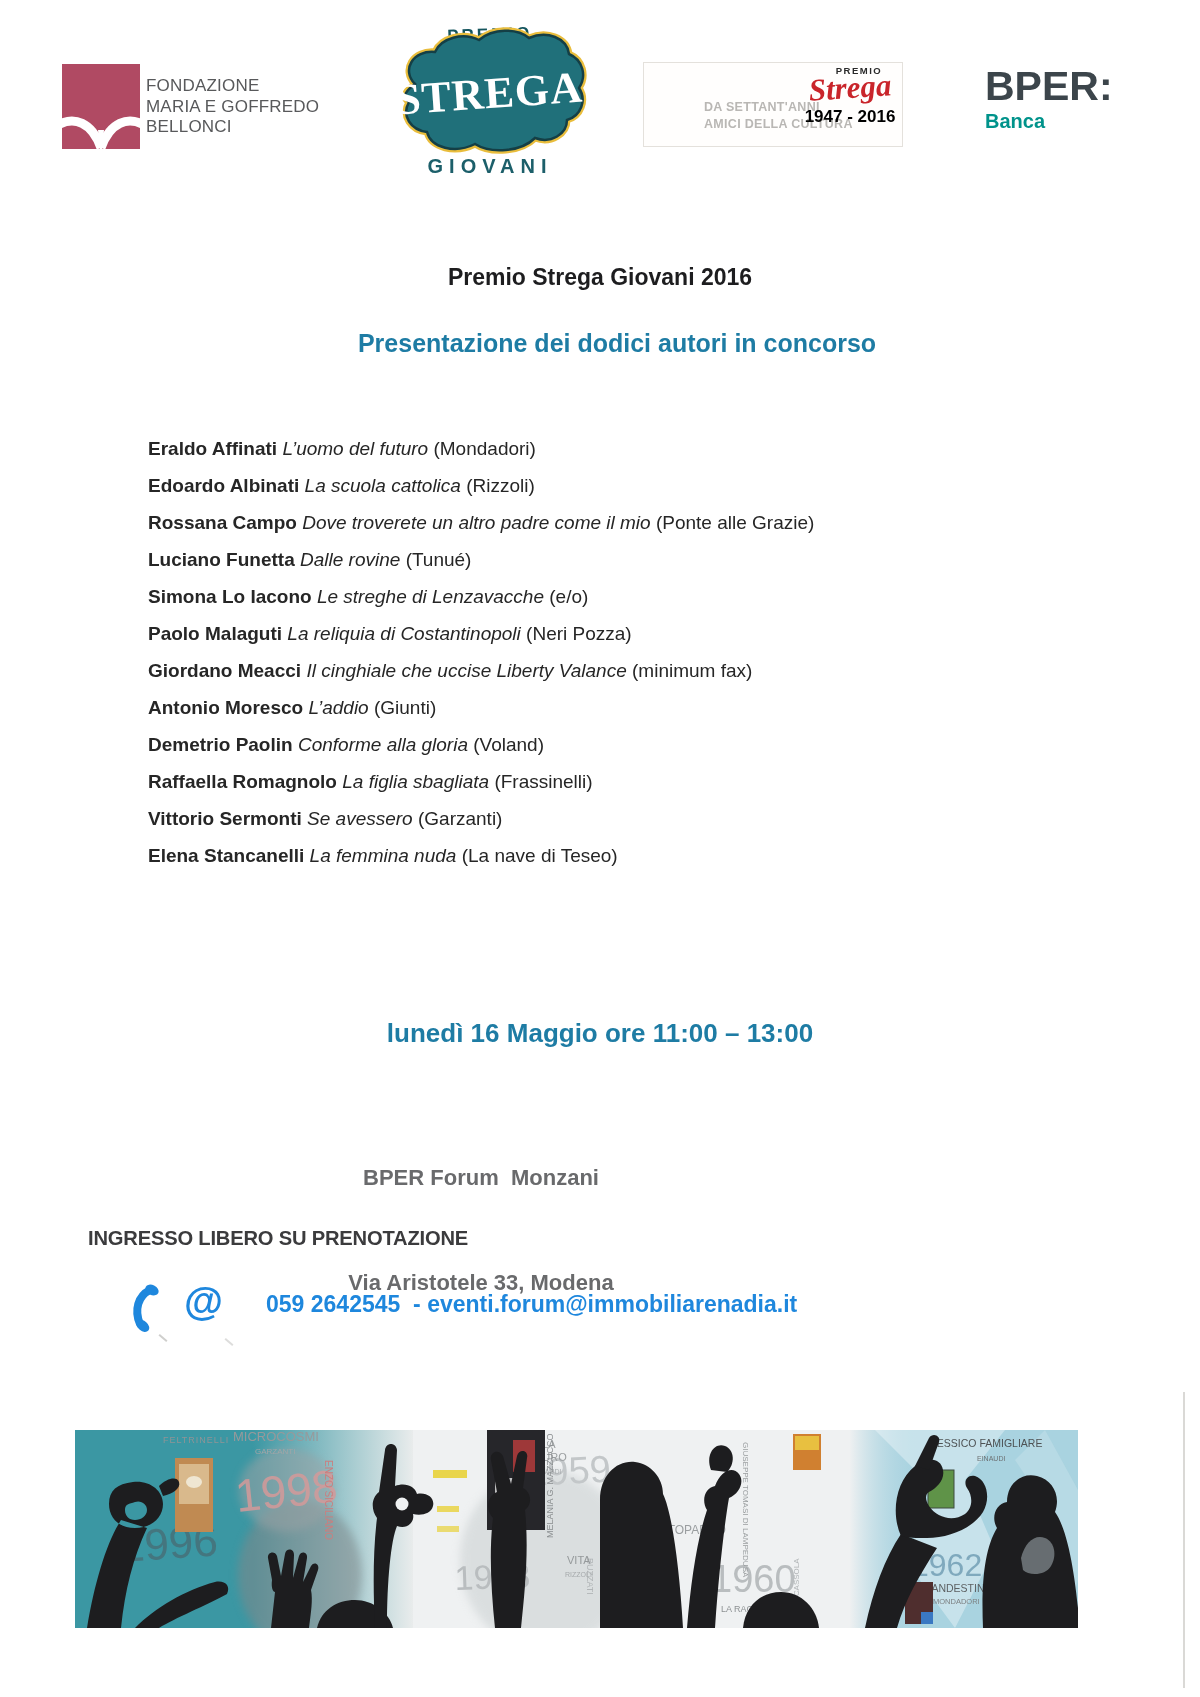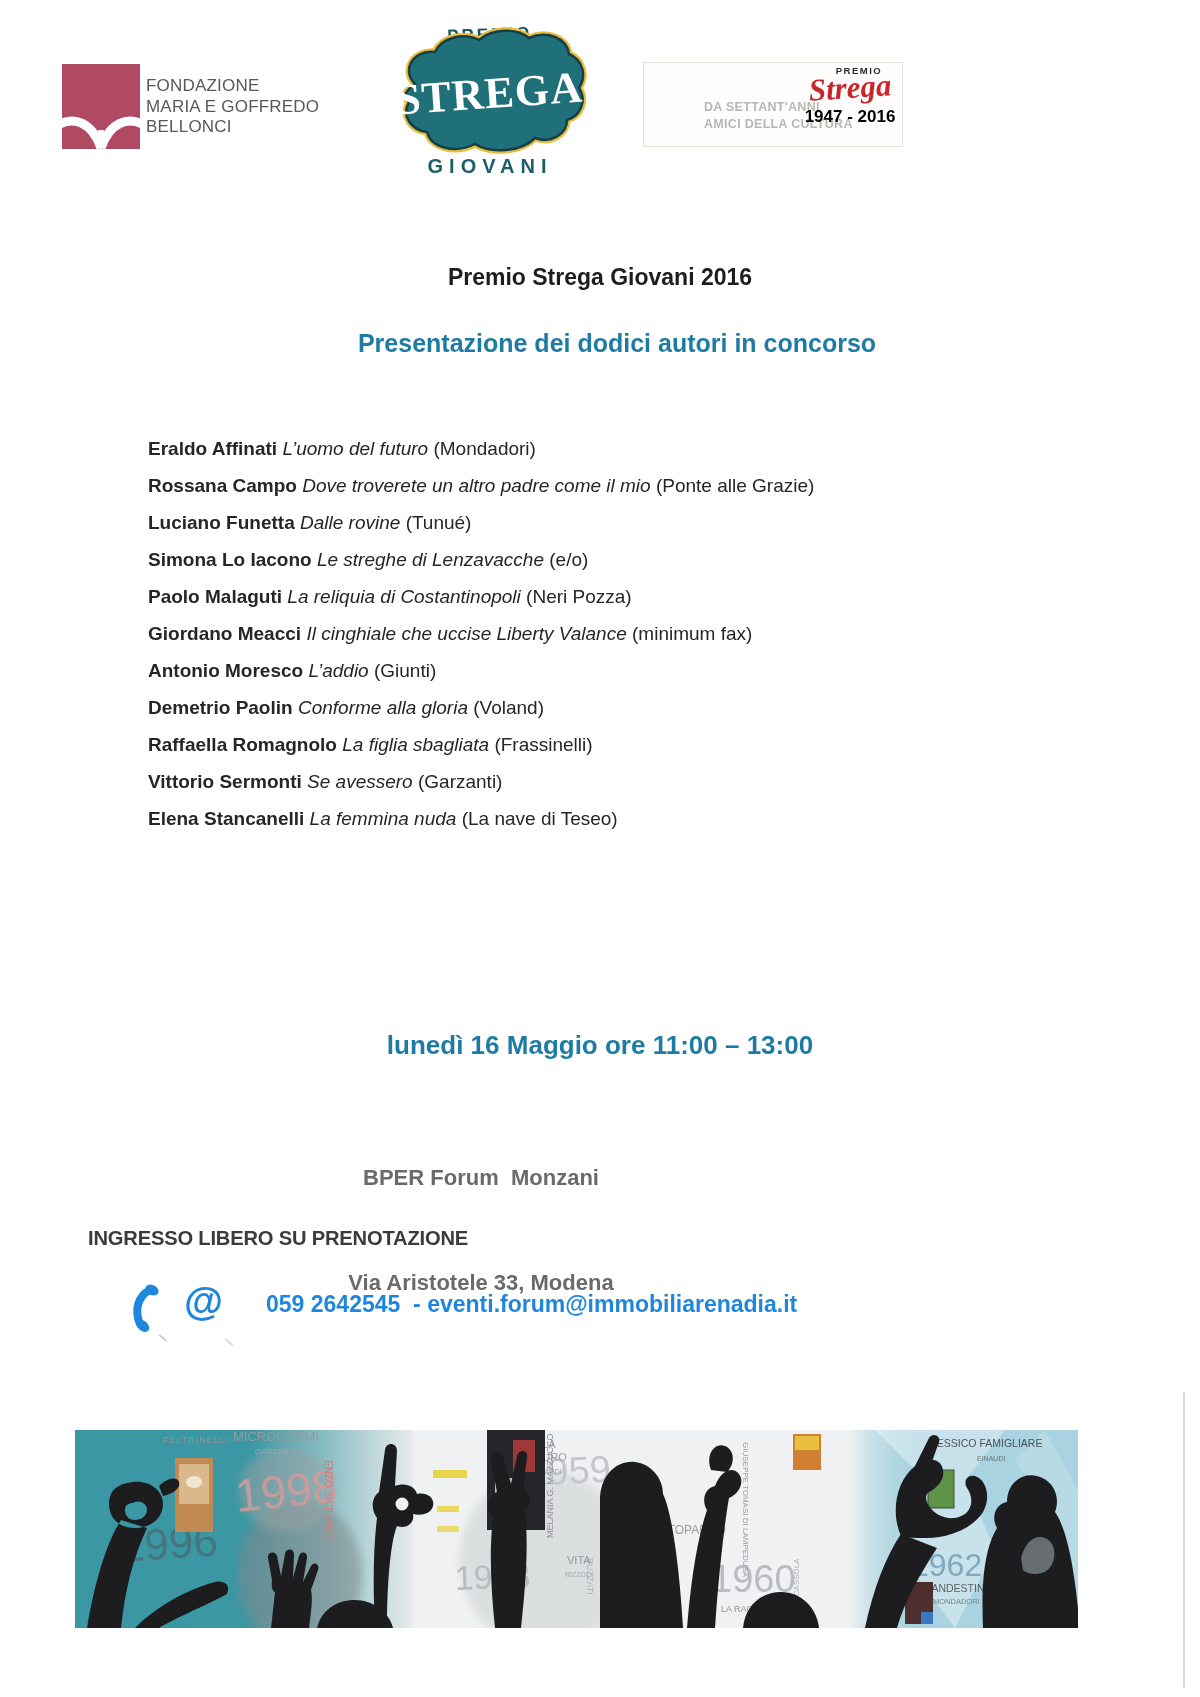--- a/index.html
+++ b/index.html
@@ -21,21 +21,21 @@
   .bper-name{font-size:41px;font-weight:800;color:#3c454b;letter-spacing:0px;line-height:44px;}
   .bper-sub{font-size:20px;font-weight:700;color:#00938b;margin-top:2px;}
   
   .title-main{left:0;top:264px;width:1200px;text-align:center;font-size:23px;font-weight:700;color:#1d1d1f;}
   .title-sub{left:0;top:329px;width:1200px;text-align:center;font-size:25px;font-weight:700;color:#1e7ca4;padding-left:17px;}
   
   .authors{left:148px;top:430px;font-size:19px;line-height:37px;color:#262626;}
   .a-name{font-weight:700;}
   .a-title{font-style:italic;}
   
-  .event-date{left:0;top:1018px;width:1200px;text-align:center;font-size:26px;font-weight:700;color:#1e7ca4;margin-top:12px;}
+  .event-date{left:0;top:1018px;width:1200px;text-align:center;font-size:26px;font-weight:700;color:#1e7ca4;}
   .venue{left:0;top:1090px;width:962px;text-align:center;font-size:22px;font-weight:700;
          color:#696a6c;line-height:35px;white-space:pre;}
   
   .ingresso{left:88px;top:1226px;font-size:21px;font-weight:700;color:#3b3b3d;
             letter-spacing:-.2px;transform:scaleX(.96);transform-origin:left;}
   .at-icon{left:184px;top:1279px;font-size:40px;font-weight:700;color:#1e87dd;}
   .contact-text{left:266px;top:1291px;font-size:23px;font-weight:700;color:#1e87dd;white-space:pre;}
   .speck{position:absolute;width:10px;height:2px;background:#cfcfcd;transform:rotate(40deg);}
   .scanline{left:1183px;top:1392px;width:2px;height:296px;background:#dad9d6;}
 </style>
@@ -69,27 +69,32 @@
       <div>DA SETTANT'ANNI</div>
       <div>AMICI DELLA CULTURA</div>
     </div>
     <div class="anniv-logo">
       <div class="anniv-premio">PREMIO</div>
       <div class="anniv-strega">Strega</div>
       <div class="anniv-years">1947 - 2016</div>
     </div>
   </div>
 
+  <div class="abs bper">
+    <div class="bper-name">BPER:</div>
+    <div class="bper-sub">Banca</div>
+  </div>
 </div>
 
 <div class="abs title-main">Premio Strega Giovani 2016</div>
 <div class="abs title-sub">Presentazione dei dodici autori in concorso</div>
 
 <div class="abs authors">
   <div class="author-row"><span class="a-name">Eraldo Affinati</span> <span class="a-title">L’uomo del futuro</span> <span class="a-pub">(Mondadori)</span></div>
+  <div class="author-row"><span class="a-name">Edoardo Albinati</span> <span class="a-title">La scuola cattolica</span> <span class="a-pub">(Rizzoli)</span></div>
   <div class="author-row"><span class="a-name">Rossana Campo</span> <span class="a-title">Dove troverete un altro padre come il mio</span> <span class="a-pub">(Ponte alle Grazie)</span></div>
   <div class="author-row"><span class="a-name">Luciano Funetta</span> <span class="a-title">Dalle rovine</span> <span class="a-pub">(Tunué)</span></div>
   <div class="author-row"><span class="a-name">Simona Lo Iacono</span> <span class="a-title">Le streghe di Lenzavacche</span> <span class="a-pub">(e/o)</span></div>
   <div class="author-row"><span class="a-name">Paolo Malaguti</span> <span class="a-title">La reliquia di Costantinopoli</span> <span class="a-pub">(Neri Pozza)</span></div>
   <div class="author-row"><span class="a-name">Giordano Meacci</span> <span class="a-title">Il cinghiale che uccise Liberty Valance</span> <span class="a-pub">(minimum fax)</span></div>
   <div class="author-row"><span class="a-name">Antonio Moresco</span> <span class="a-title">L’addio</span> <span class="a-pub">(Giunti)</span></div>
   <div class="author-row"><span class="a-name">Demetrio Paolin</span> <span class="a-title">Conforme alla gloria</span> <span class="a-pub">(Voland)</span></div>
   <div class="author-row"><span class="a-name">Raffaella Romagnolo</span> <span class="a-title">La figlia sbagliata</span> <span class="a-pub">(Frassinelli)</span></div>
   <div class="author-row"><span class="a-name">Vittorio Sermonti</span> <span class="a-title">Se avessero</span> <span class="a-pub">(Garzanti)</span></div>
   <div class="author-row"><span class="a-name">Elena Stancanelli</span> <span class="a-title">La femmina nuda</span> <span class="a-pub">(La nave di Teseo)</span></div>

